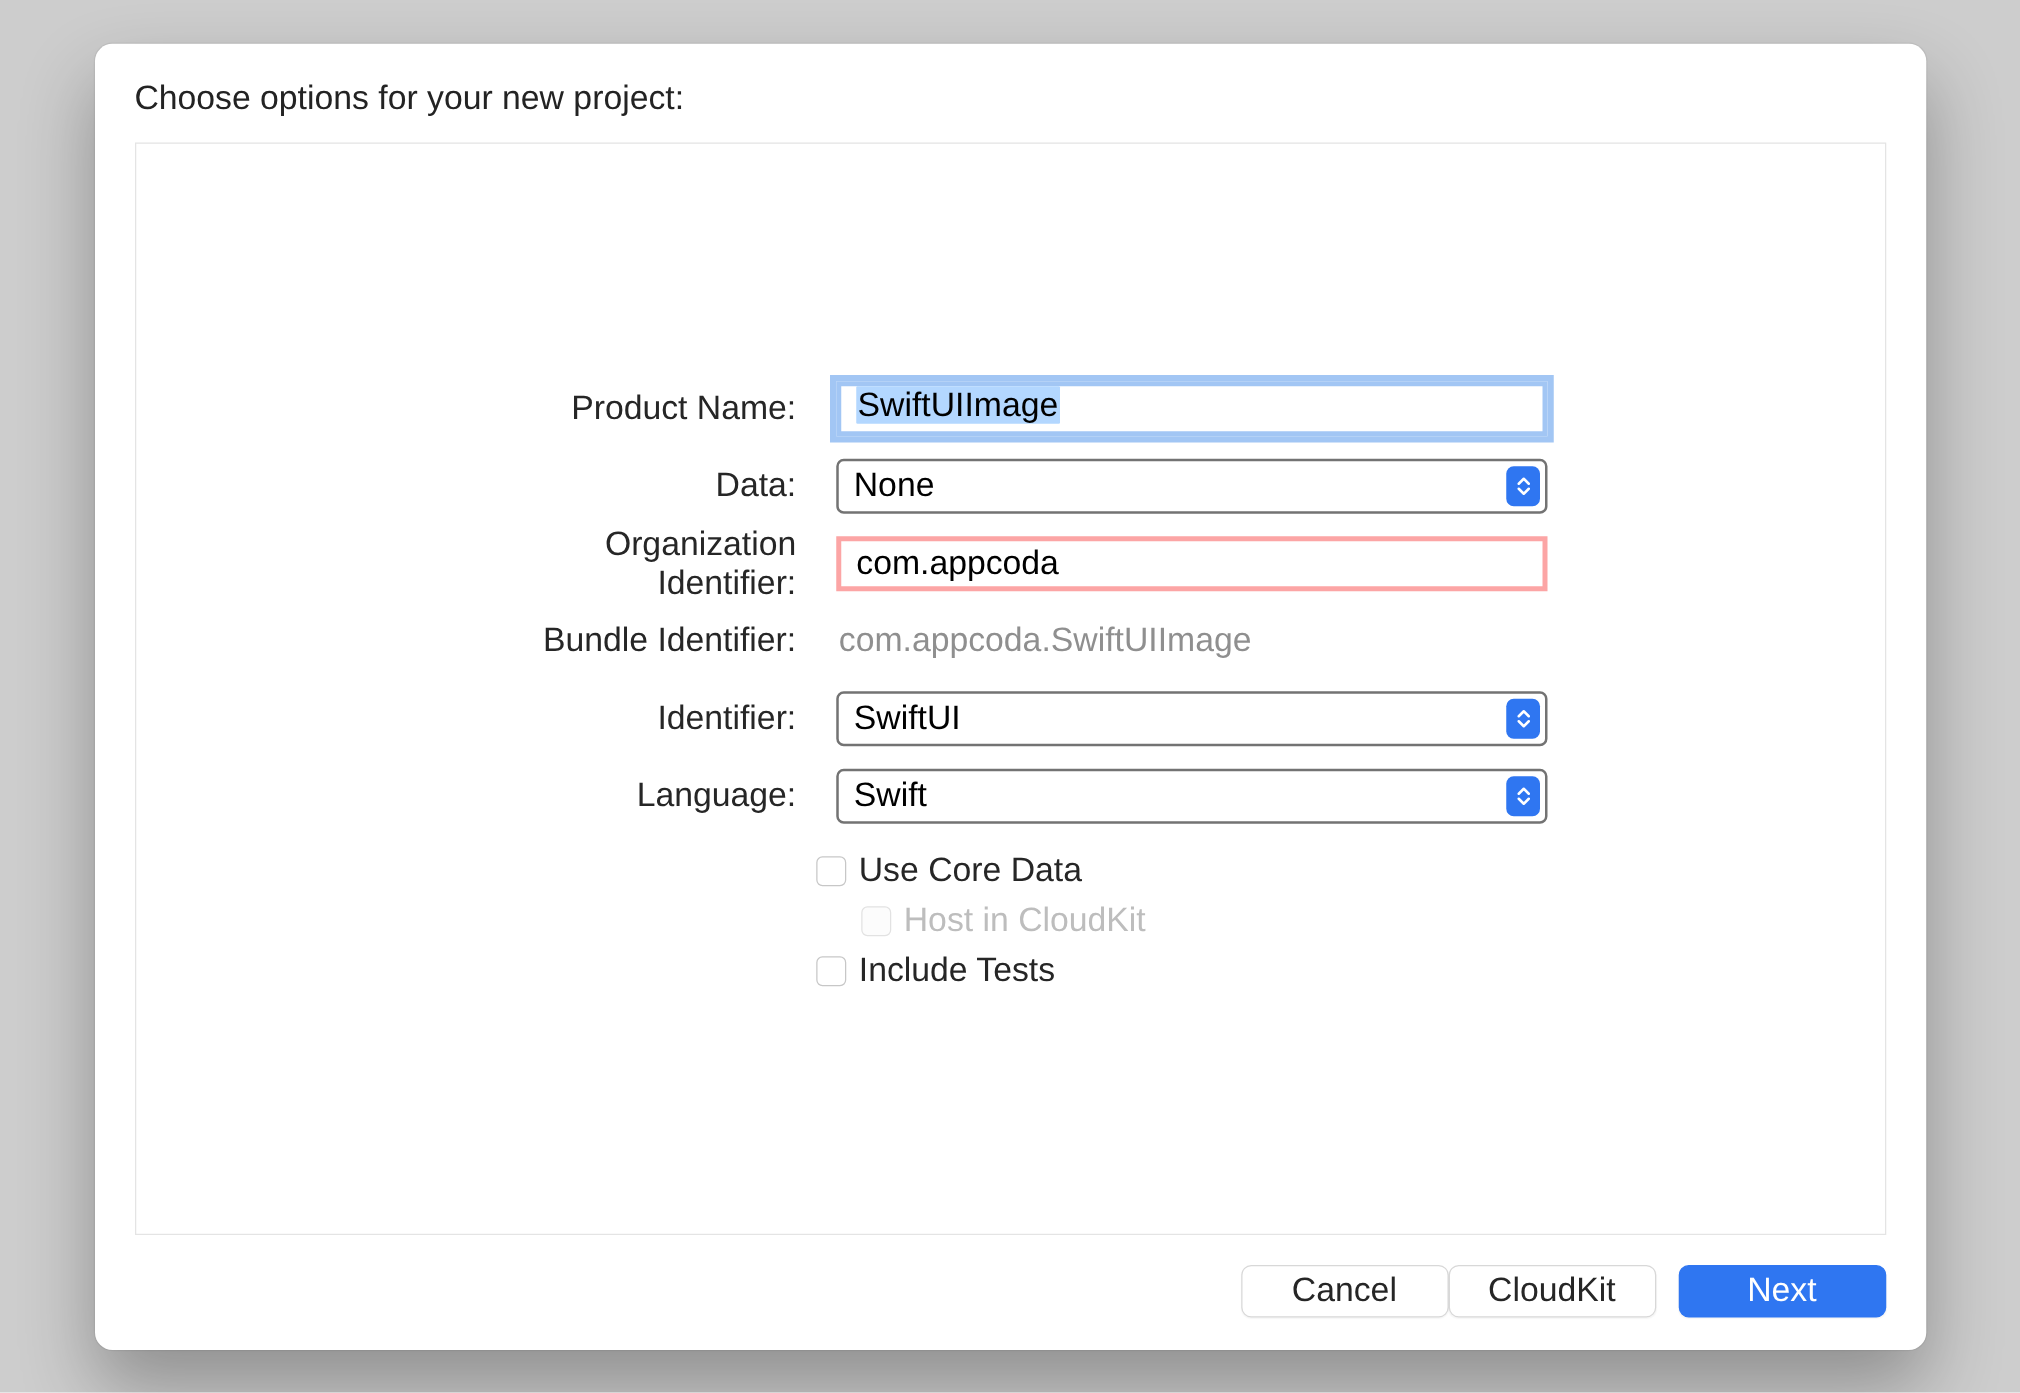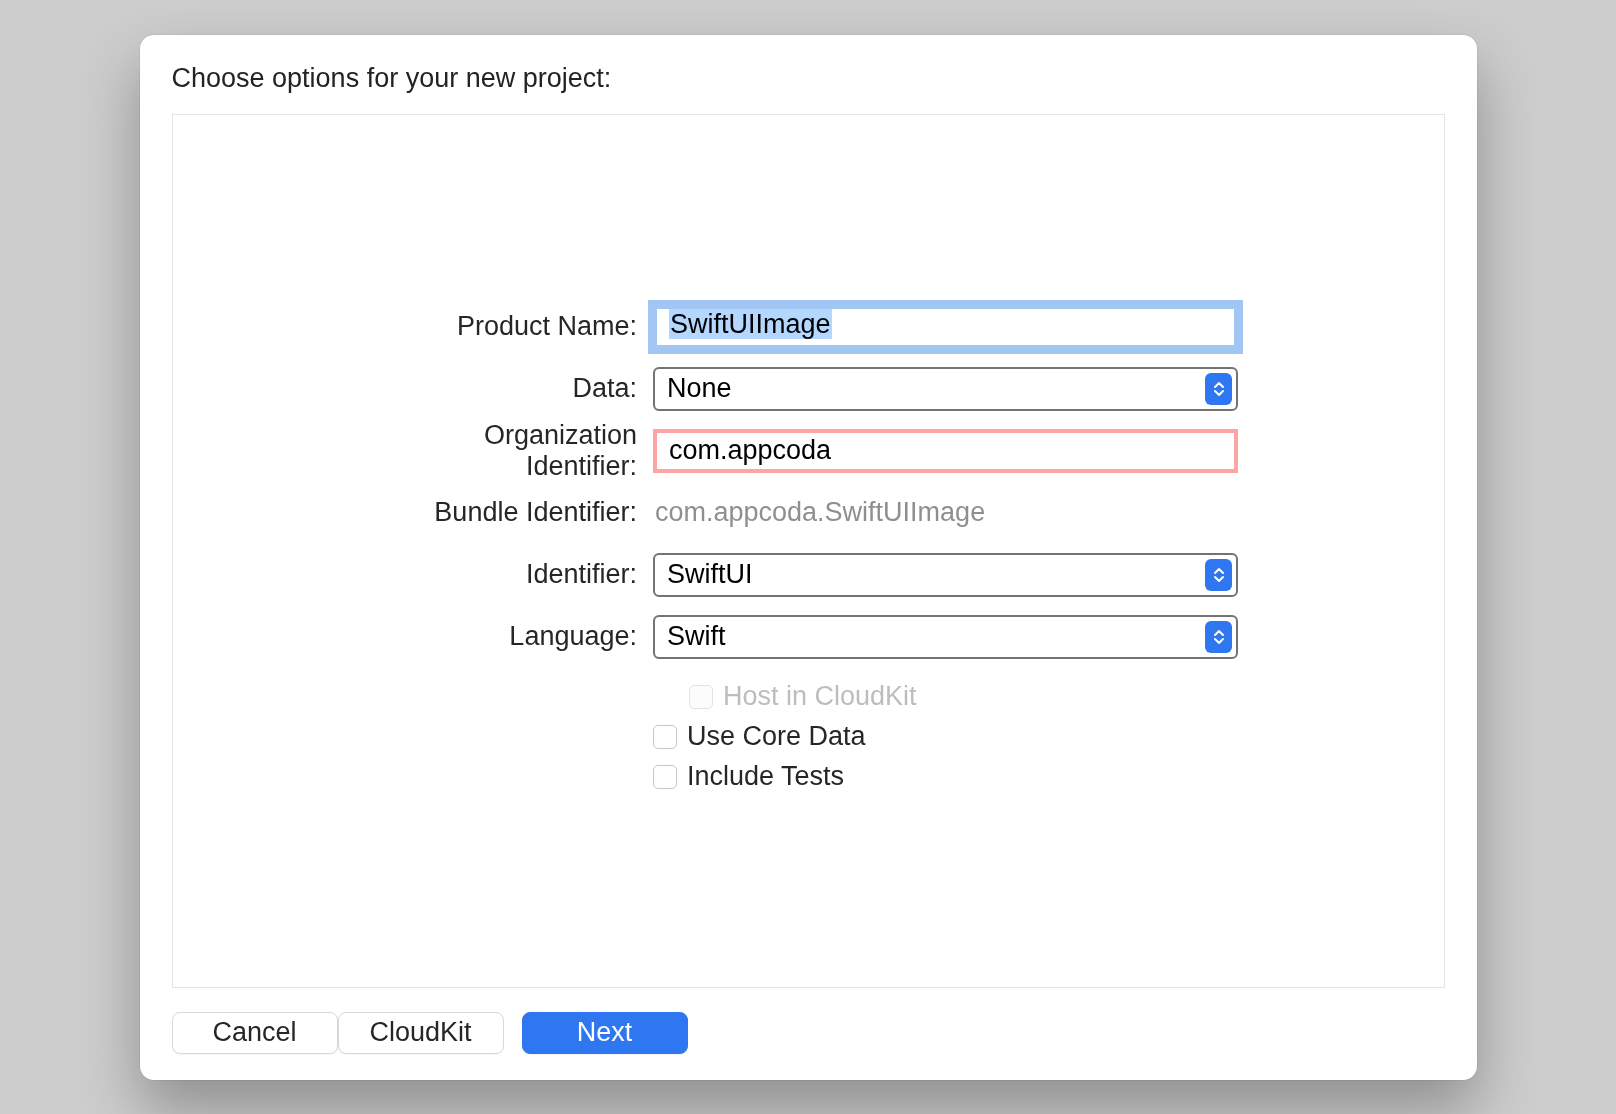--- a/index.html
+++ b/index.html
@@ -10,21 +10,21 @@
     body {
       font-family: -apple-system, BlinkMacSystemFont, "Helvetica Neue", Helvetica, Arial, sans-serif;
       background: #cdcdcd;
       width: 1616px;
       height: 1114px;
       display: flex;
       align-items: center;
       justify-content: center;
     }
     .dialog {
-      width: 1337px;
+      width: 1465px;
       height: 1045px;
       background: #ffffff;
       border-radius: 14px;
       box-shadow: 0 30px 60px rgba(0,0,0,0.3), 0 0 0 1px rgba(0,0,0,0.05);
       padding: 28px 32px 26px 32px;
       display: flex;
       flex-direction: column;
     }
     .dialog-title {
       font-size: 27px;
@@ -43,20 +43,21 @@
       left: 50%;
       top: 50%;
       transform: translate(-50%, -50%);
       width: 860px;
     }
     .form-row {
       display: flex;
       align-items: center;
       margin-bottom: 18px;
       height: 44px;
+      gap: 16px;
     }
     .form-label {
       width: 275px;
       text-align: right;
       padding-right: 16px;
       font-size: 27px;
       color: #262626;
     }
     .form-control {
       flex: 1;
@@ -145,21 +146,21 @@
     }
     .checkbox-label.disabled {
       color: #bdbdbd;
     }
     .checkbox-section {
       margin-left: 275px;
       margin-top: 2px;
     }
     .footer {
       display: flex;
-      justify-content: flex-start;
+      justify-content: flex-end;
       padding-top: 24px;
     }
     .footer-right {
       display: flex;
       gap: 18px;
     }
     .btn {
       height: 42px;
       min-width: 166px;
       border-radius: 8px;
@@ -253,27 +254,27 @@
               <svg width="14" height="18" viewBox="0 0 14 18">
                   <path d="M3 7 L7 3 L11 7" stroke="#fff" stroke-width="2" fill="none" stroke-linecap="round" stroke-linejoin="round"></path>
                   <path d="M3 11 L7 15 L11 11" stroke="#fff" stroke-width="2" fill="none" stroke-linecap="round" stroke-linejoin="round"></path>
                 </svg>
             </span>
           </div>
         </div>
       </div>
 
       <div class="checkbox-section">
+        <div class="checkbox-row">
+          <div class="checkbox"></div>
+          <div class="checkbox-label">Use Core Data</div>
+        </div>
         <div class="checkbox-row indented">
           <div class="checkbox disabled"></div>
           <div class="checkbox-label disabled">Host in CloudKit</div>
-        </div>
-        <div class="checkbox-row">
-          <div class="checkbox"></div>
-          <div class="checkbox-label">Use Core Data</div>
         </div>
         <div class="checkbox-row">
           <div class="checkbox"></div>
           <div class="checkbox-label">Include Tests</div>
         </div>
       </div>
 
     </div>
   </div>
 

